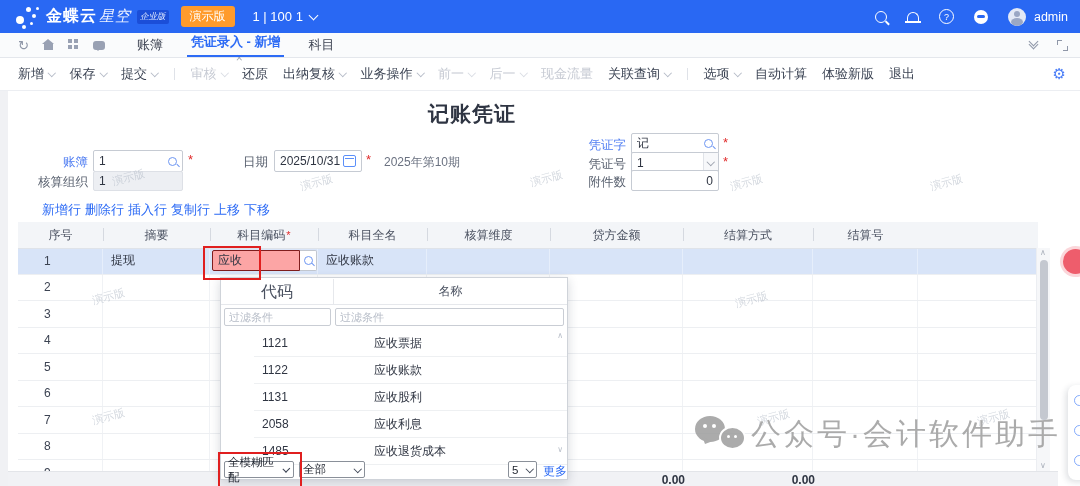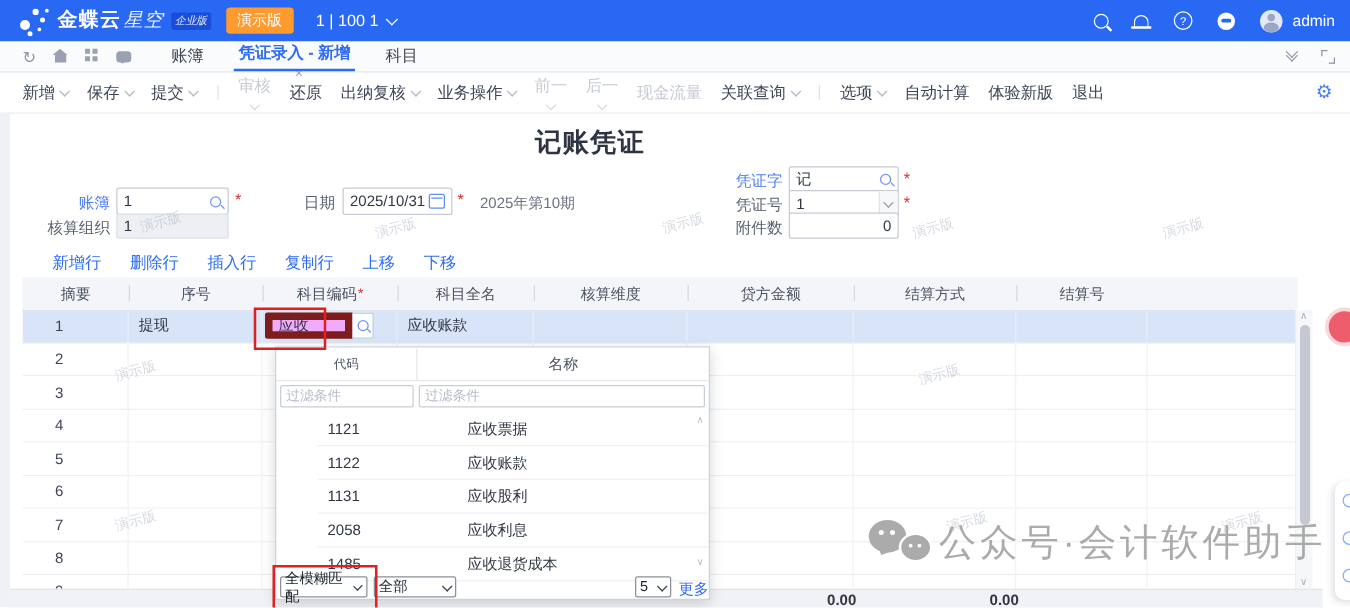--- a/index.html
+++ b/index.html
@@ -61,21 +61,21 @@
   .dbl-chev .chev{margin-top:-4px;}
   .ic-full{width:11px;height:11px;position:relative;}
   .ic-full::before{content:'';position:absolute;left:0;top:0;width:4px;height:4px;border-left:1.5px solid #8f97a8;border-top:1.5px solid #8f97a8;}
   .ic-full::after{content:'';position:absolute;right:0;bottom:0;width:4px;height:4px;border-right:1.5px solid #8f97a8;border-bottom:1.5px solid #8f97a8;}
 
   
   #toolbar{position:absolute;left:0;top:57px;width:1080px;height:33px;background:#fff;
            border-bottom:1px solid #eceef2;display:flex;align-items:center;z-index:38;}
   #toolbar-items{display:flex;align-items:center;gap:15px;margin-left:18px;}
   .tb-item{display:flex;align-items:center;gap:5px;font-size:13px;color:#3c4454;cursor:default;white-space:nowrap;}
-  .tb-item.disabled{color:#c6cad3;flex-direction:column;}
+  .tb-item.disabled{color:#c6cad3;}
   .chev.sm{width:4.5px;height:4.5px;border-color:#b3b9c6;margin-top:-2px;}
   .tb-item.disabled .chev.sm{border-color:#d9dce3;}
   .tb-div{width:1px;height:12px;background:#dfe2e8;margin:0 1px;}
   #toolbar-gear{position:absolute;right:14px;color:#4a7df7;font-size:15px;line-height:15px;}
 
   
   #left-strip{position:absolute;left:0;top:90px;width:8px;height:396px;background:#f0f1f4;}
   .form-title{position:absolute;left:372px;top:100px;width:200px;text-align:center;font-size:21px;
               font-weight:bold;color:#2e3442;letter-spacing:1px;}
   .flabel{position:absolute;width:70px;text-align:right;font-size:12.5px;color:#5a6270;}
@@ -90,56 +90,56 @@
         right:-3.5px;bottom:-1.5px;}
   .push-r{margin-left:auto;}
   .ic-cal{width:11px;height:10px;border:1.2px solid #5b8ff9;border-radius:2px;position:relative;}
   .ic-cal::before{content:'';position:absolute;left:1px;right:1px;top:2px;height:1.2px;background:#5b8ff9;}
   .chev-box{margin-left:auto;width:14px;height:20px;border-left:1px solid #e0e3e8;background:#f7f8fa;
         display:flex;align-items:center;justify-content:center;margin-right:-5px;}
   .chev-box .chev{border-color:#9aa0ac;width:4.5px;height:4.5px;margin-top:-2px;}
   .period-text{position:absolute;font-size:12px;color:#6a7180;}
 
   
-  #row-actions{position:absolute;left:42px;top:201px;display:flex;gap:23px;}
+  #row-actions{position:absolute;left:42px;top:201px;display:flex;gap:4px;}
   .ra-link{font-size:13px;color:#2d6bf5;cursor:default;}
 
   
   #grid-header{position:absolute;left:18px;top:222px;width:1020px;height:26px;background:#f3f5f8;
       border-bottom:1px solid #dfe3e9;display:grid;grid-template-columns:85px 107px 108px 109px 123px 133px 130px 105px 120px;z-index:2;}
   .ghead{display:flex;align-items:center;justify-content:center;font-size:12px;color:#4a5160;position:relative;}
   .ghead:not(:first-child)::before{content:'';position:absolute;left:0;top:6px;width:1px;height:13px;background:#d5d9e0;}
   .ghead .star{color:#e02b2b;margin-left:1px;font-size:11px;}
   #grid-body{position:absolute;left:18px;top:248px;width:1020px;height:223px;overflow:hidden;z-index:1;}
   .grow{display:grid;grid-template-columns:85px 107px 108px 109px 123px 133px 130px 105px 120px;height:26.5px;
         border-bottom:1px solid #edeff2;box-sizing:border-box;background:#fff;}
   .grow.sel{background:#d8e4f8;}
   .gcell{position:relative;display:flex;align-items:center;font-size:12px;color:#333;border-right:1px solid #f0f2f5;box-sizing:border-box;}
   .gcell:last-child{border-right:none;}
   .grow.sel .gcell{border-right-color:#e6eefb;}
   .seq-t{padding-left:26px;color:#3c4352;}
   .cell-t{padding-left:8px;color:#2f3542;}
   .code-input-wrap{display:flex;margin-left:2px;height:21px;}
-  .code-input{width:70px;height:21px;border:6px solid #7f1d1d;background:#f0abfc;border-radius:2px 0 0 2px;
+  .code-input{width:88px;height:21px;border:1px solid #7f1d1d;background:#fca5a5;border-radius:2px 0 0 2px;
         font-size:12px;display:flex;align-items:center;padding-left:5px;box-sizing:border-box;color:#2f3542;}
   .mag-btn{width:17px;height:21px;border:1px solid #c2c7cf;border-left:none;background:#fff;border-radius:0 2px 2px 0;
         display:flex;align-items:center;justify-content:center;box-sizing:border-box;}
   
   #v-scroll{position:absolute;left:1036px;top:248px;width:13px;height:223px;background:#f6f7f9;border-left:1px solid #eceef2;z-index:3;}
   #v-thumb{position:absolute;left:2.5px;top:5px;width:8px;height:172px;border-radius:4px;background:#c4c8d0;}
   .scroll-arrow{position:absolute;font-size:8px;color:#aab0bb;left:3px;line-height:8px;}
   
   #grid-footer{position:absolute;left:8px;top:471px;width:1050px;height:15px;background:#f1f2f5;border-top:1px solid #e3e5e9;z-index:4;}
   .total-val{position:absolute;top:1px;font-size:12px;font-weight:bold;color:#2f3542;text-align:right;width:115px;}
 
   
   #acct-popup{position:absolute;left:220px;top:277px;width:348px;height:203px;background:#fff;
       border:1px solid #cfd3d9;box-shadow:0 3px 10px rgba(30,40,60,.18);z-index:10;box-sizing:border-box;}
   .p-head{display:flex;height:26px;border-bottom:1px solid #e6e8ec;align-items:center;}
-  .p-h1{width:112px;text-align:center;font-size:10px;color:#4a5160;border-right:1px solid #e6e8ec;line-height:25px;}
+  .p-h1{width:112px;text-align:center;font-size:16px;color:#4a5160;border-right:1px solid #e6e8ec;line-height:25px;}
   .p-h2{flex:1;text-align:center;font-size:12px;color:#4a5160;}
   .p-filters{position:relative;height:25px;}
   .p-filters input{position:absolute;top:3px;height:18px;border:1px solid #c9cdd4;border-radius:2px;
       font-size:11px;padding:0 4px;box-sizing:border-box;color:#333;font-family:inherit;}
   .p-filters input::placeholder{color:#b6bcc7;}
   .p-f1{left:3px;width:107px;}
   .p-f2{left:114px;width:229px;}
   #popup-list{position:relative;padding-left:33px;}
   .prow{display:flex;align-items:center;height:26px;border-bottom:1px solid #eef0f2;font-size:12px;color:#2f3542;}
   .pcode{width:112px;padding-left:8px;box-sizing:border-box;}
@@ -347,24 +347,24 @@
     <span class="ra-link">新增行</span>
     <span class="ra-link">删除行</span>
     <span class="ra-link">插入行</span>
     <span class="ra-link">复制行</span>
     <span class="ra-link">上移</span>
     <span class="ra-link">下移</span>
   </div>
 
 <div id="grid-header">
     <div class="ghead">
+      <span>序号</span>
+    </div>
+    <div class="ghead">
       <span>摘要</span>
-    </div>
-    <div class="ghead">
-      <span>序号</span>
     </div>
     <div class="ghead">
       <span>科目编码</span>
       <span class="star">*</span>
     </div>
     <div class="ghead">
       <span>科目全名</span>
     </div>
     <div class="ghead">
       <span>核算维度</span>

